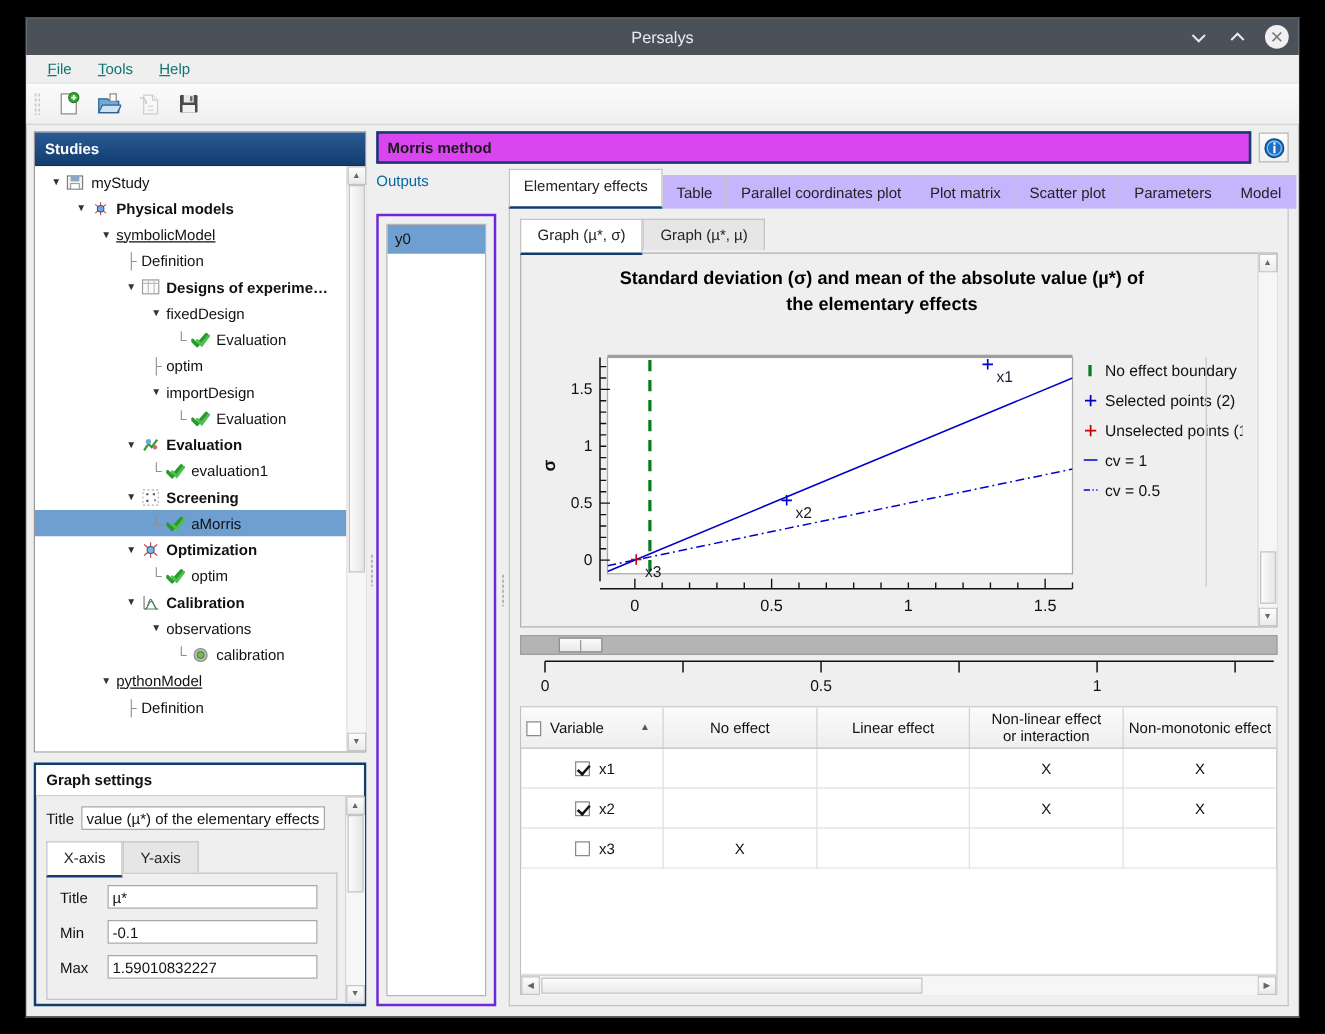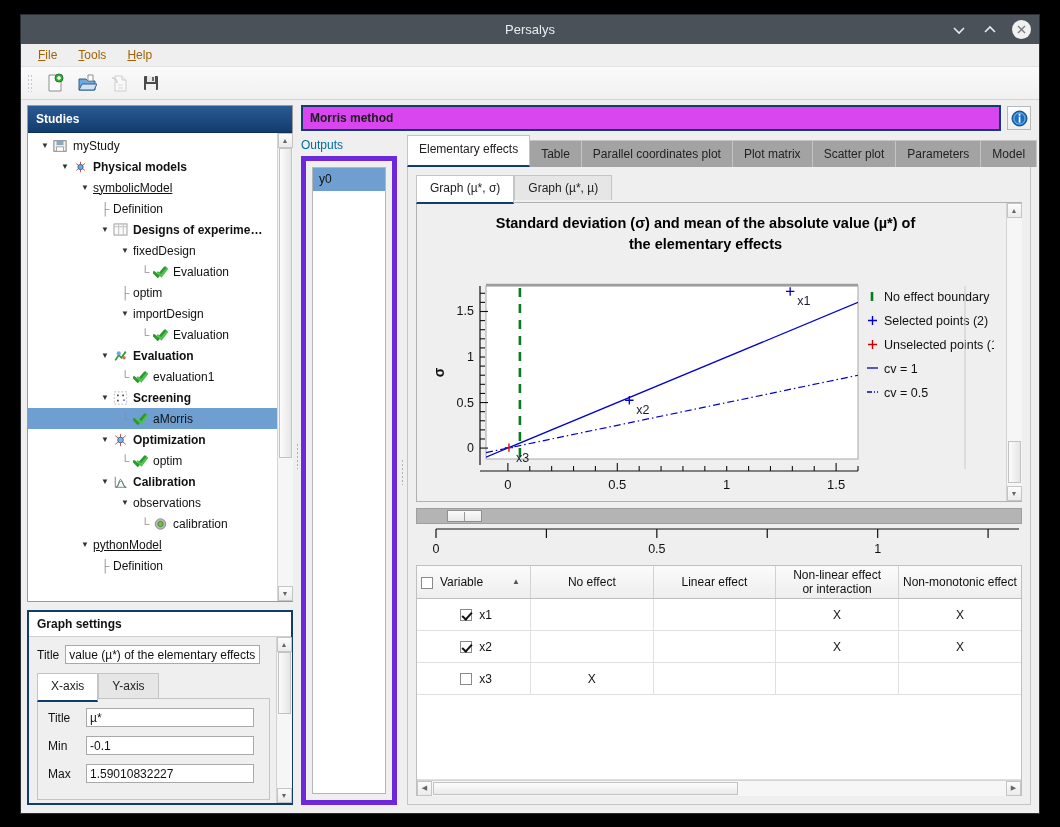--- a/index.html
+++ b/index.html
@@ -15,21 +15,21 @@
          color:#e8edf1;font-size:13px;}
   .wbtns{position:absolute;right:8px;top:0;height:29px;display:flex;align-items:center;gap:13px;}
   .wbtn{width:18px;height:18px;position:relative;cursor:default;}
   .wbtn svg{display:block;}
   .wclose{background:#f0f0f0;border-radius:50%;width:19px;height:19px;
           display:flex;align-items:center;justify-content:center;color:#6b6b6b;font-size:11px;}
 
   
   #menubar{height:22px;background:#efeff0;display:flex;align-items:center;
            padding-left:8px;gap:3px;border-bottom:1px solid #e2e2e2;}
-  .menuitem{padding:2px 9px;font-size:12px;color:#a16207;}
+  .menuitem{padding:2px 9px;font-size:12px;color:#0f766e;}
   .menuitem u{text-decoration:underline;}
   #toolbar{height:32px;background:linear-gradient(#fbfbfb,#f0f0f0);
            border-bottom:1px solid #d4d4d4;display:flex;align-items:center;padding-left:6px;gap:10px;}
   .grip{width:5px;height:18px;margin-right:2px;
         background-image:radial-gradient(#bdbdbd 40%, transparent 41%);
         background-size:3px 4px;opacity:.8;}
   .tbtn{width:22px;height:22px;display:flex;align-items:center;justify-content:center;}
 
   
   #body{position:absolute;left:0;right:0;top:84px;bottom:0;display:flex;}
@@ -93,29 +93,29 @@
   
   #titlefield{height:26px;border:2px solid #123c6c;background:#d946ef;display:flex;align-items:center;
               padding-left:7px;font-weight:bold;font-size:12px;box-sizing:border-box;}
   #titlerow{display:flex;align-items:center;gap:6px;}
   #infobtn{width:24px;height:24px;border:1px solid #b9b9b9;background:linear-gradient(#fdfdfd,#f0f0f0);
            display:flex;align-items:center;justify-content:center;box-sizing:border-box;}
 
   #outrow{display:flex;margin-top:7px;flex:1;min-height:0;}
   #outcol{width:96px;display:flex;flex-direction:column;}
   #outlabel{font-size:12px;color:#0369a1;margin-bottom:4px;}
-  #outlist{flex:1;border:5px solid #6d28d9;background:#efefef;padding:6px;box-sizing:border-box;}
+  #outlist{flex:1;border:2px solid #6d28d9;background:#efefef;padding:6px;box-sizing:border-box;margin-top:15px;}
   #outlist-inner{height:100%;background:#fff;border:1px solid #b5b5b5;box-sizing:border-box;}
   .olitem{height:23px;line-height:23px;background:#6f9fd0;padding-left:6px;font-size:12px;color:#111;}
 
   #splith{width:10px;display:flex;align-items:center;justify-content:center;}
 
   #tabcol{flex:1;display:flex;flex-direction:column;min-width:0;}
   .tabs{display:flex;align-items:flex-end;height:29px;}
-  .tab{height:26px;line-height:26px;padding:0 11px;font-size:12px;background:#a3a3a3;
+  .tab{height:26px;line-height:26px;padding:0 11px;font-size:12px;background:#c4b5fd;
        border:1px solid #c4c4c4;border-bottom:none;color:#222;margin-right:-1px;white-space:nowrap;}
   .tab.on{background:#fff;height:29px;line-height:27px;border-bottom:2px solid #123c6c;
           position:relative;z-index:2;}
   #tabpane{flex:1;border:1px solid #c4c4c4;border-top:none;background:#efefef;
            box-sizing:border-box;padding:8px 8px 8px 8px;display:flex;flex-direction:column;min-height:0;}
 
   
   #grapharea{border:1px solid #b0b0b0;background:#efefef;display:flex;height:300px;box-sizing:border-box;gap:12px;}
   #plotwrap{flex:1;position:relative;overflow:hidden;}
   #chartTitle{position:absolute;left:0;right:0;top:10px;text-align:center;font-weight:bold;

